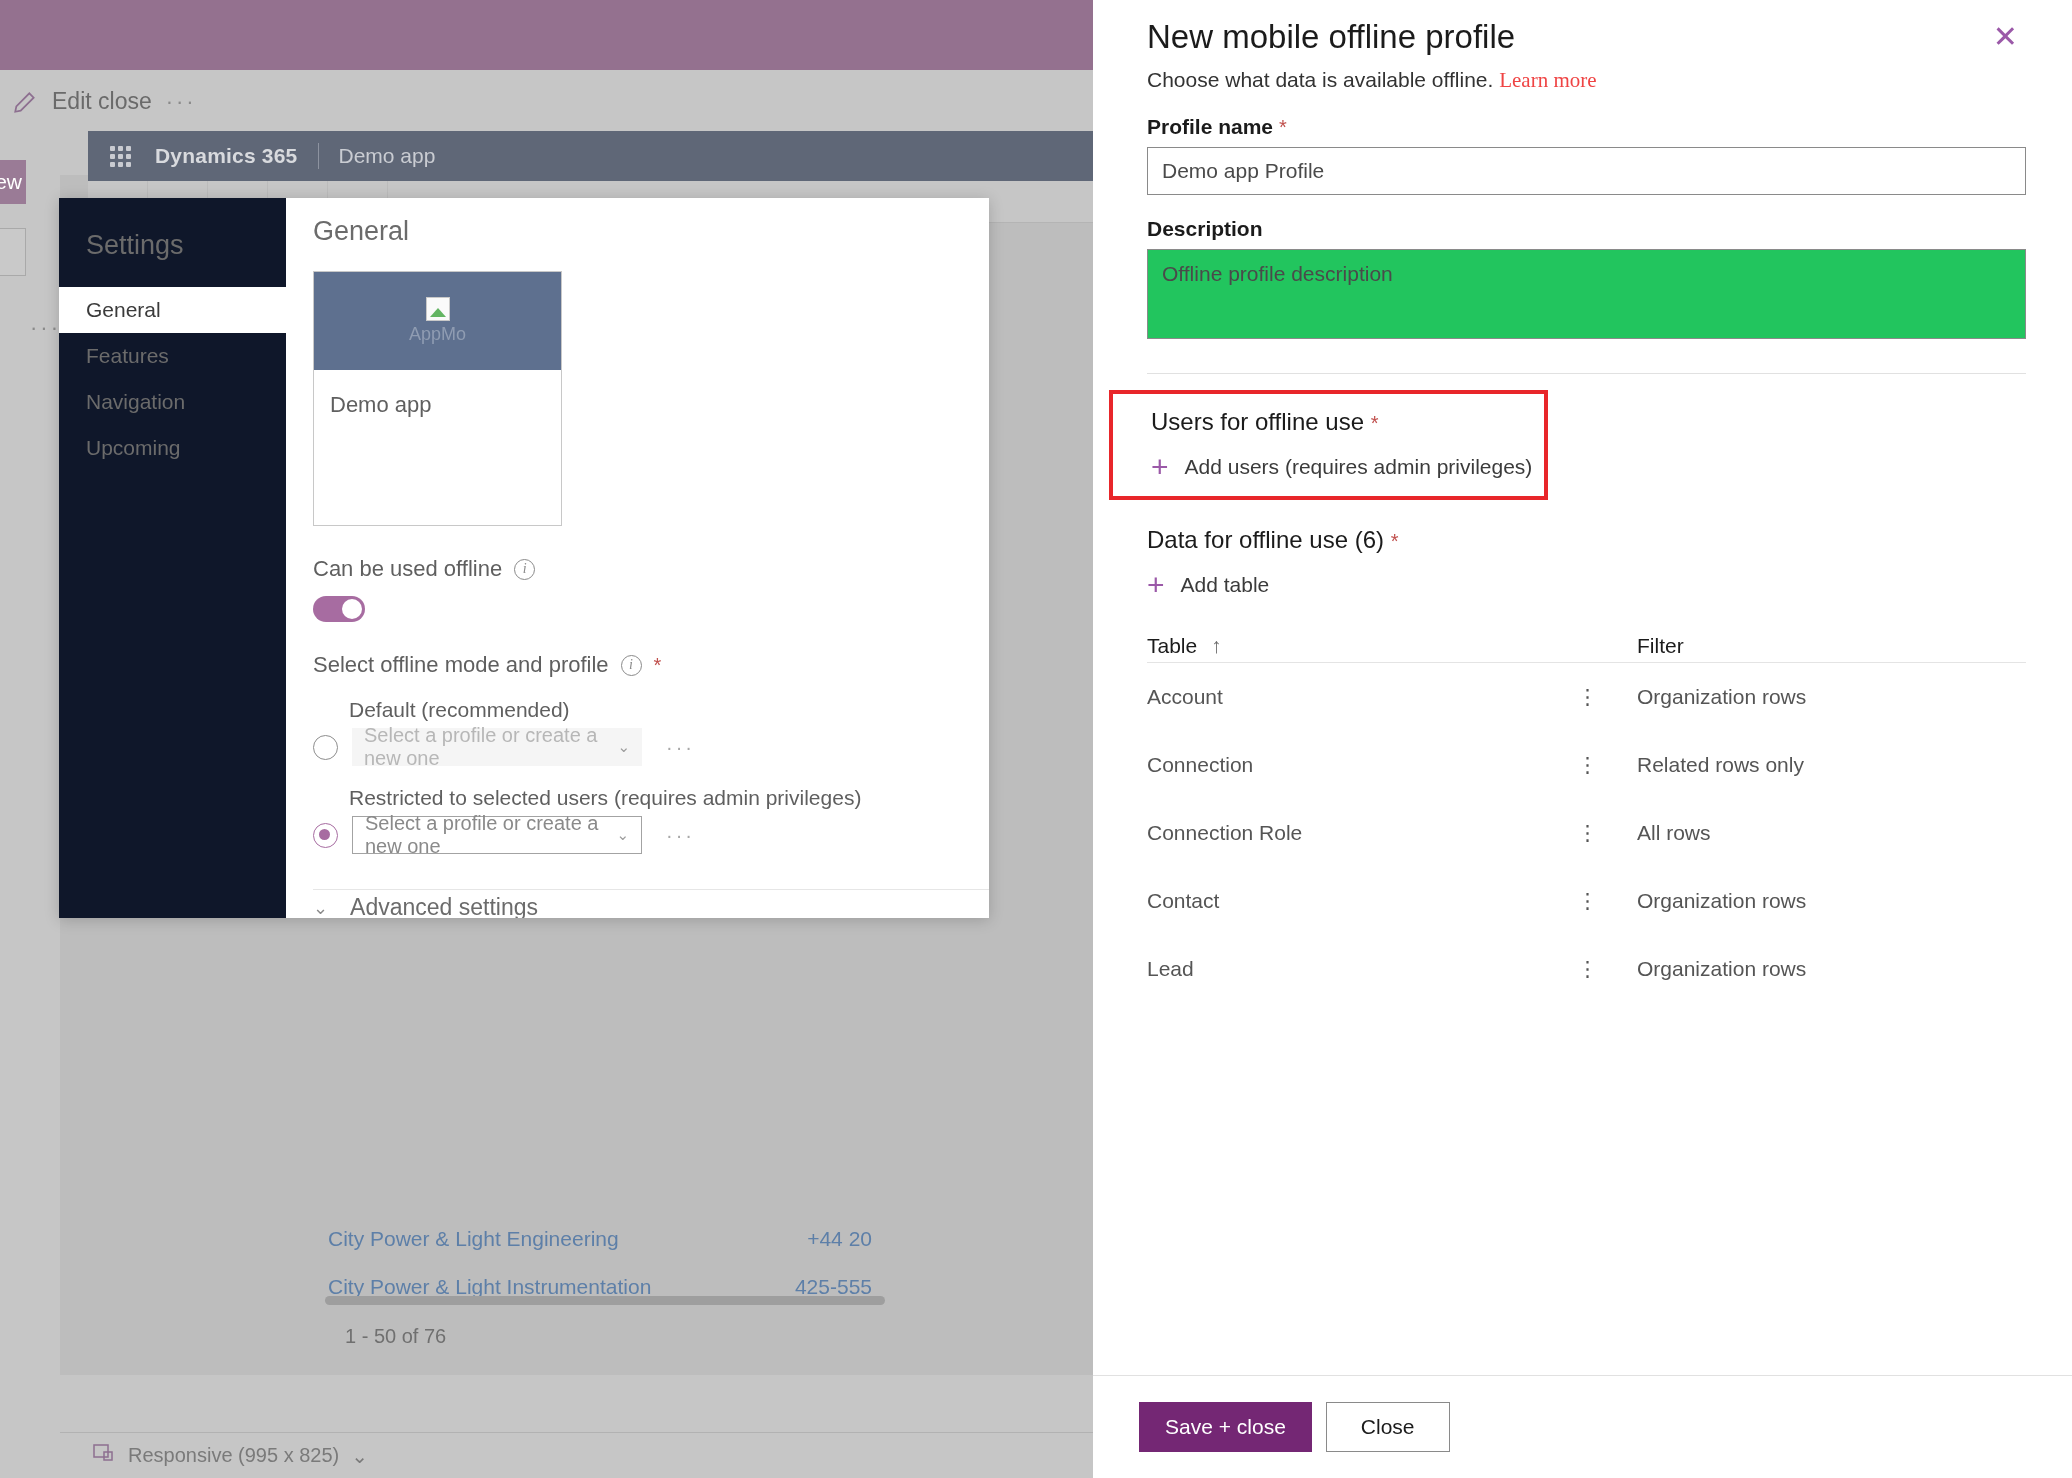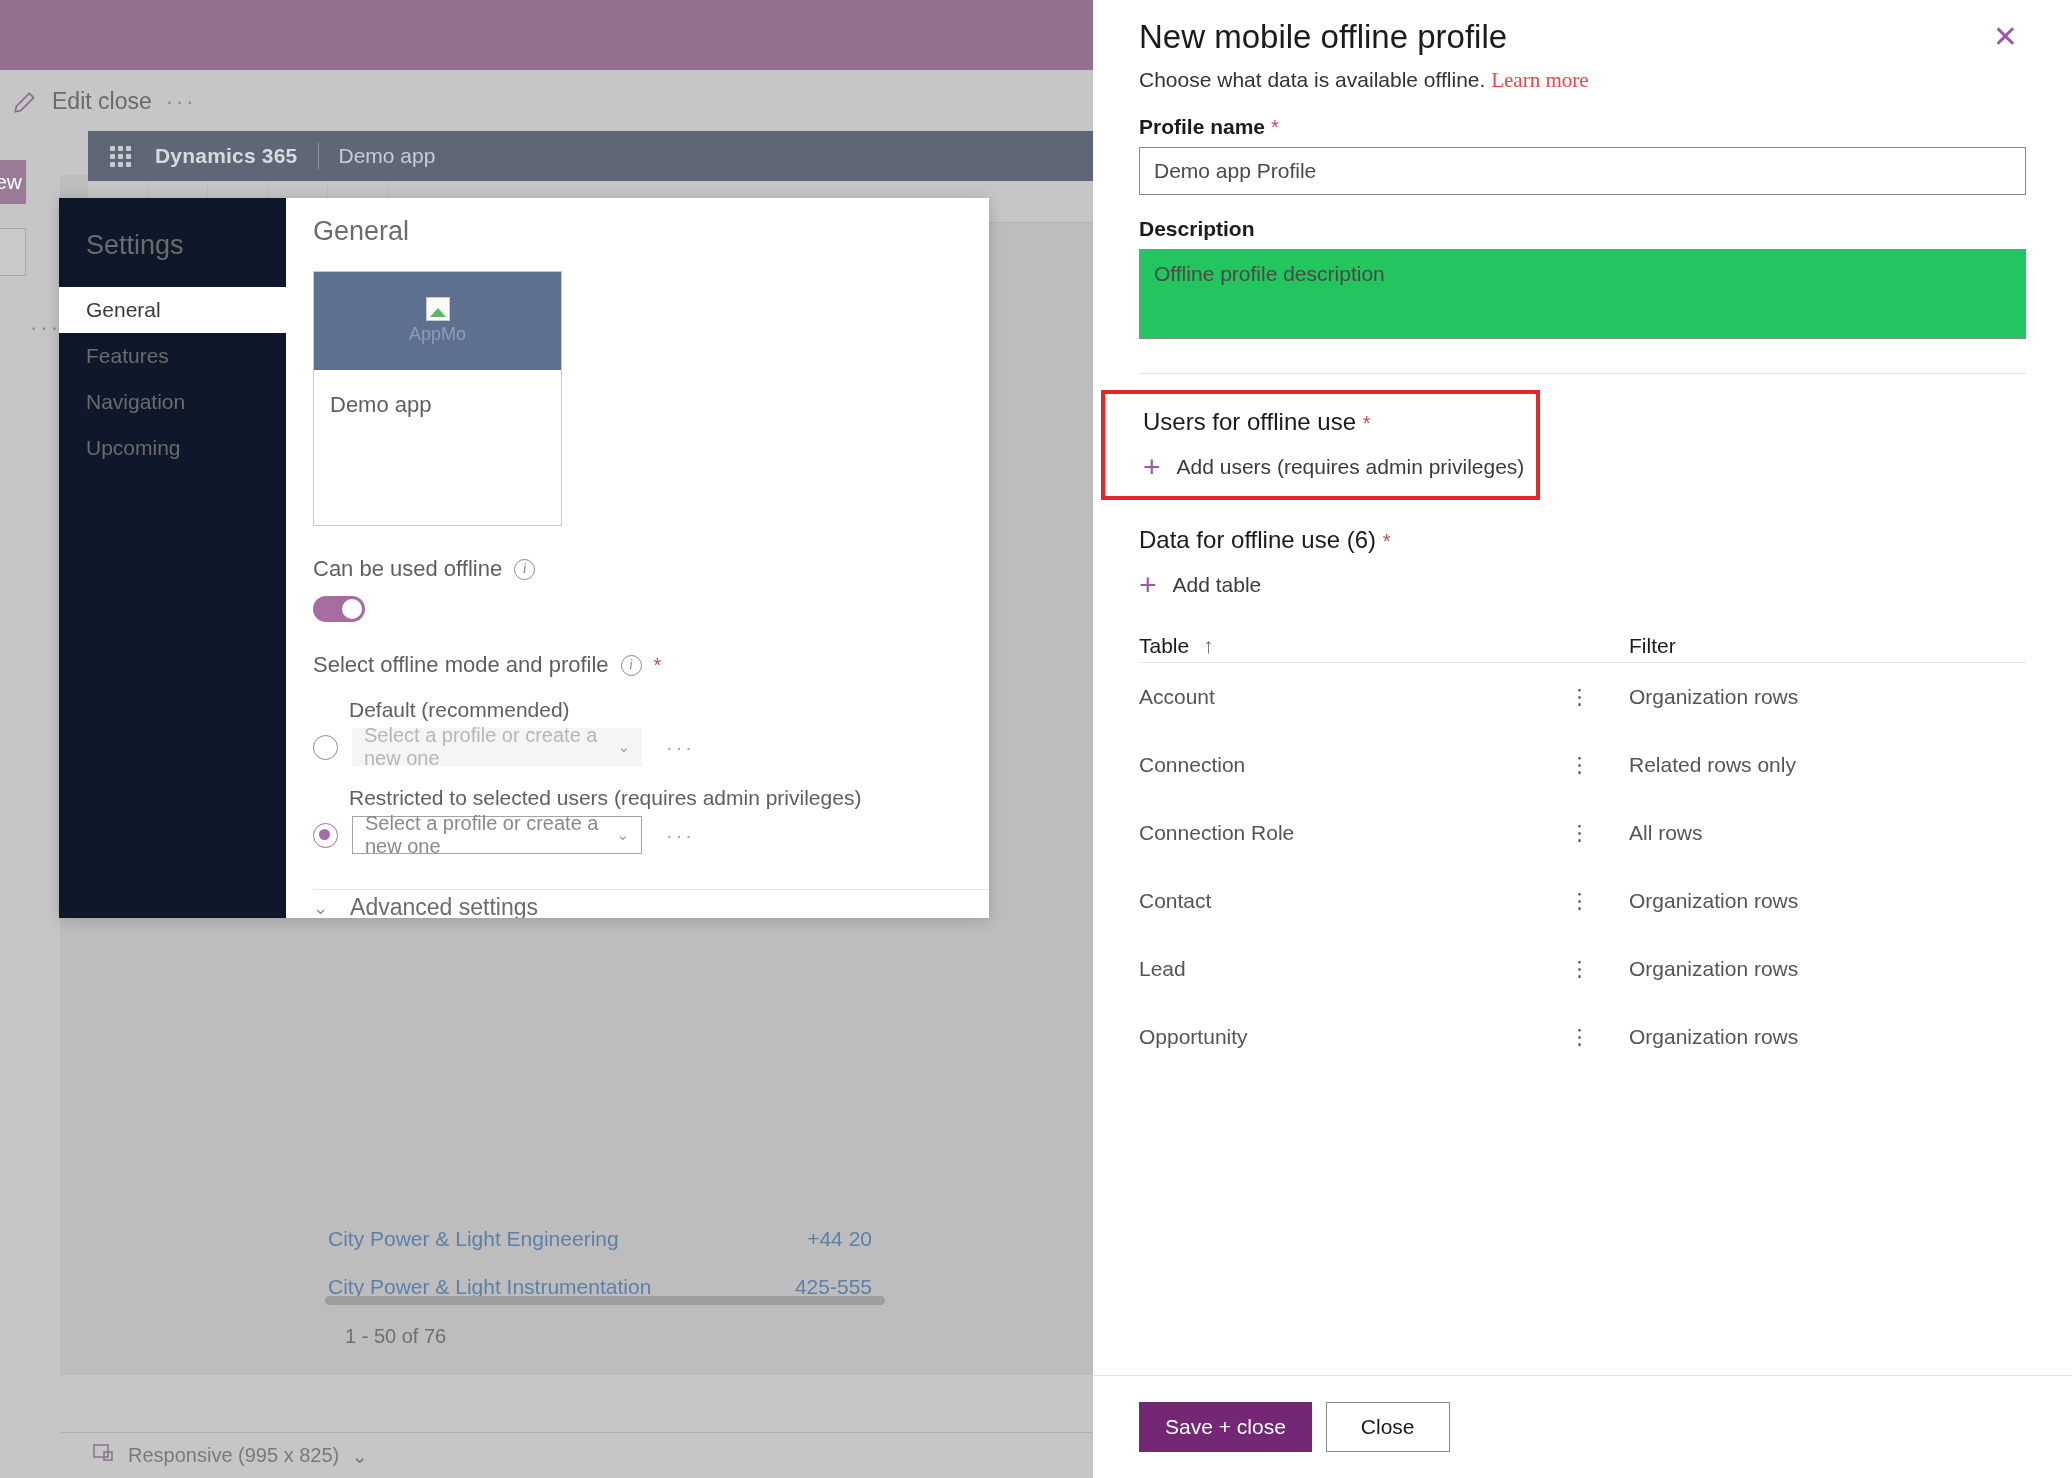--- a/index.html
+++ b/index.html
@@ -180,21 +180,21 @@
   .adv-chev { font-size: 18px; color: #8a8a8a; }
   .adv-divider {
     position: absolute; left: 27px; right: 0; bottom: 28px; height: 1px; background: #e6e6e6;
   }
 
   
   .panel {
     position: absolute; left: 1093px; top: 0; width: 979px; height: 1478px;
     background: #fff; display: flex; flex-direction: column;
   }
-  .panel-body { flex: 1; padding: 18px 46px 0 46px; overflow: hidden; }
+  .panel-body { flex: 1; padding: 18px 46px 0 46px; overflow: hidden; margin-left: 8px; }
   .panel-head { display: flex; align-items: flex-start; justify-content: space-between; }
   .panel-title { font-size: 33px; color: #1b1b1b; font-weight: normal; }
   .close-x {
     background: none; border: none; color: #9b59a8; font-size: 30px;
     cursor: pointer; line-height: 1; padding: 4px 8px;
   }
   .panel-sub { font-size: 21px; color: #333; margin-top: 12px; }
   .panel-sub a { color: #ef4444; text-decoration: none; font-family: Liberation Serif, serif; }
 
   .fld-label {
@@ -481,25 +481,20 @@
           <tr>
             <td>Contact</td>
             <td class="kebab">⋮</td>
             <td>Organization rows</td>
           </tr>
           <tr>
             <td>Lead</td>
             <td class="kebab">⋮</td>
             <td>Organization rows</td>
           </tr>
-          <tr>
-            <td>Opportunity</td>
-            <td class="kebab">⋮</td>
-            <td>Organization rows</td>
-          </tr>
         </tbody>
       </table>
     </div>
 
     <div class="panel-foot">
       <button class="btn-primary">Save + close</button>
       <button class="btn-secondary">Close</button>
     </div>
   </div>
 

